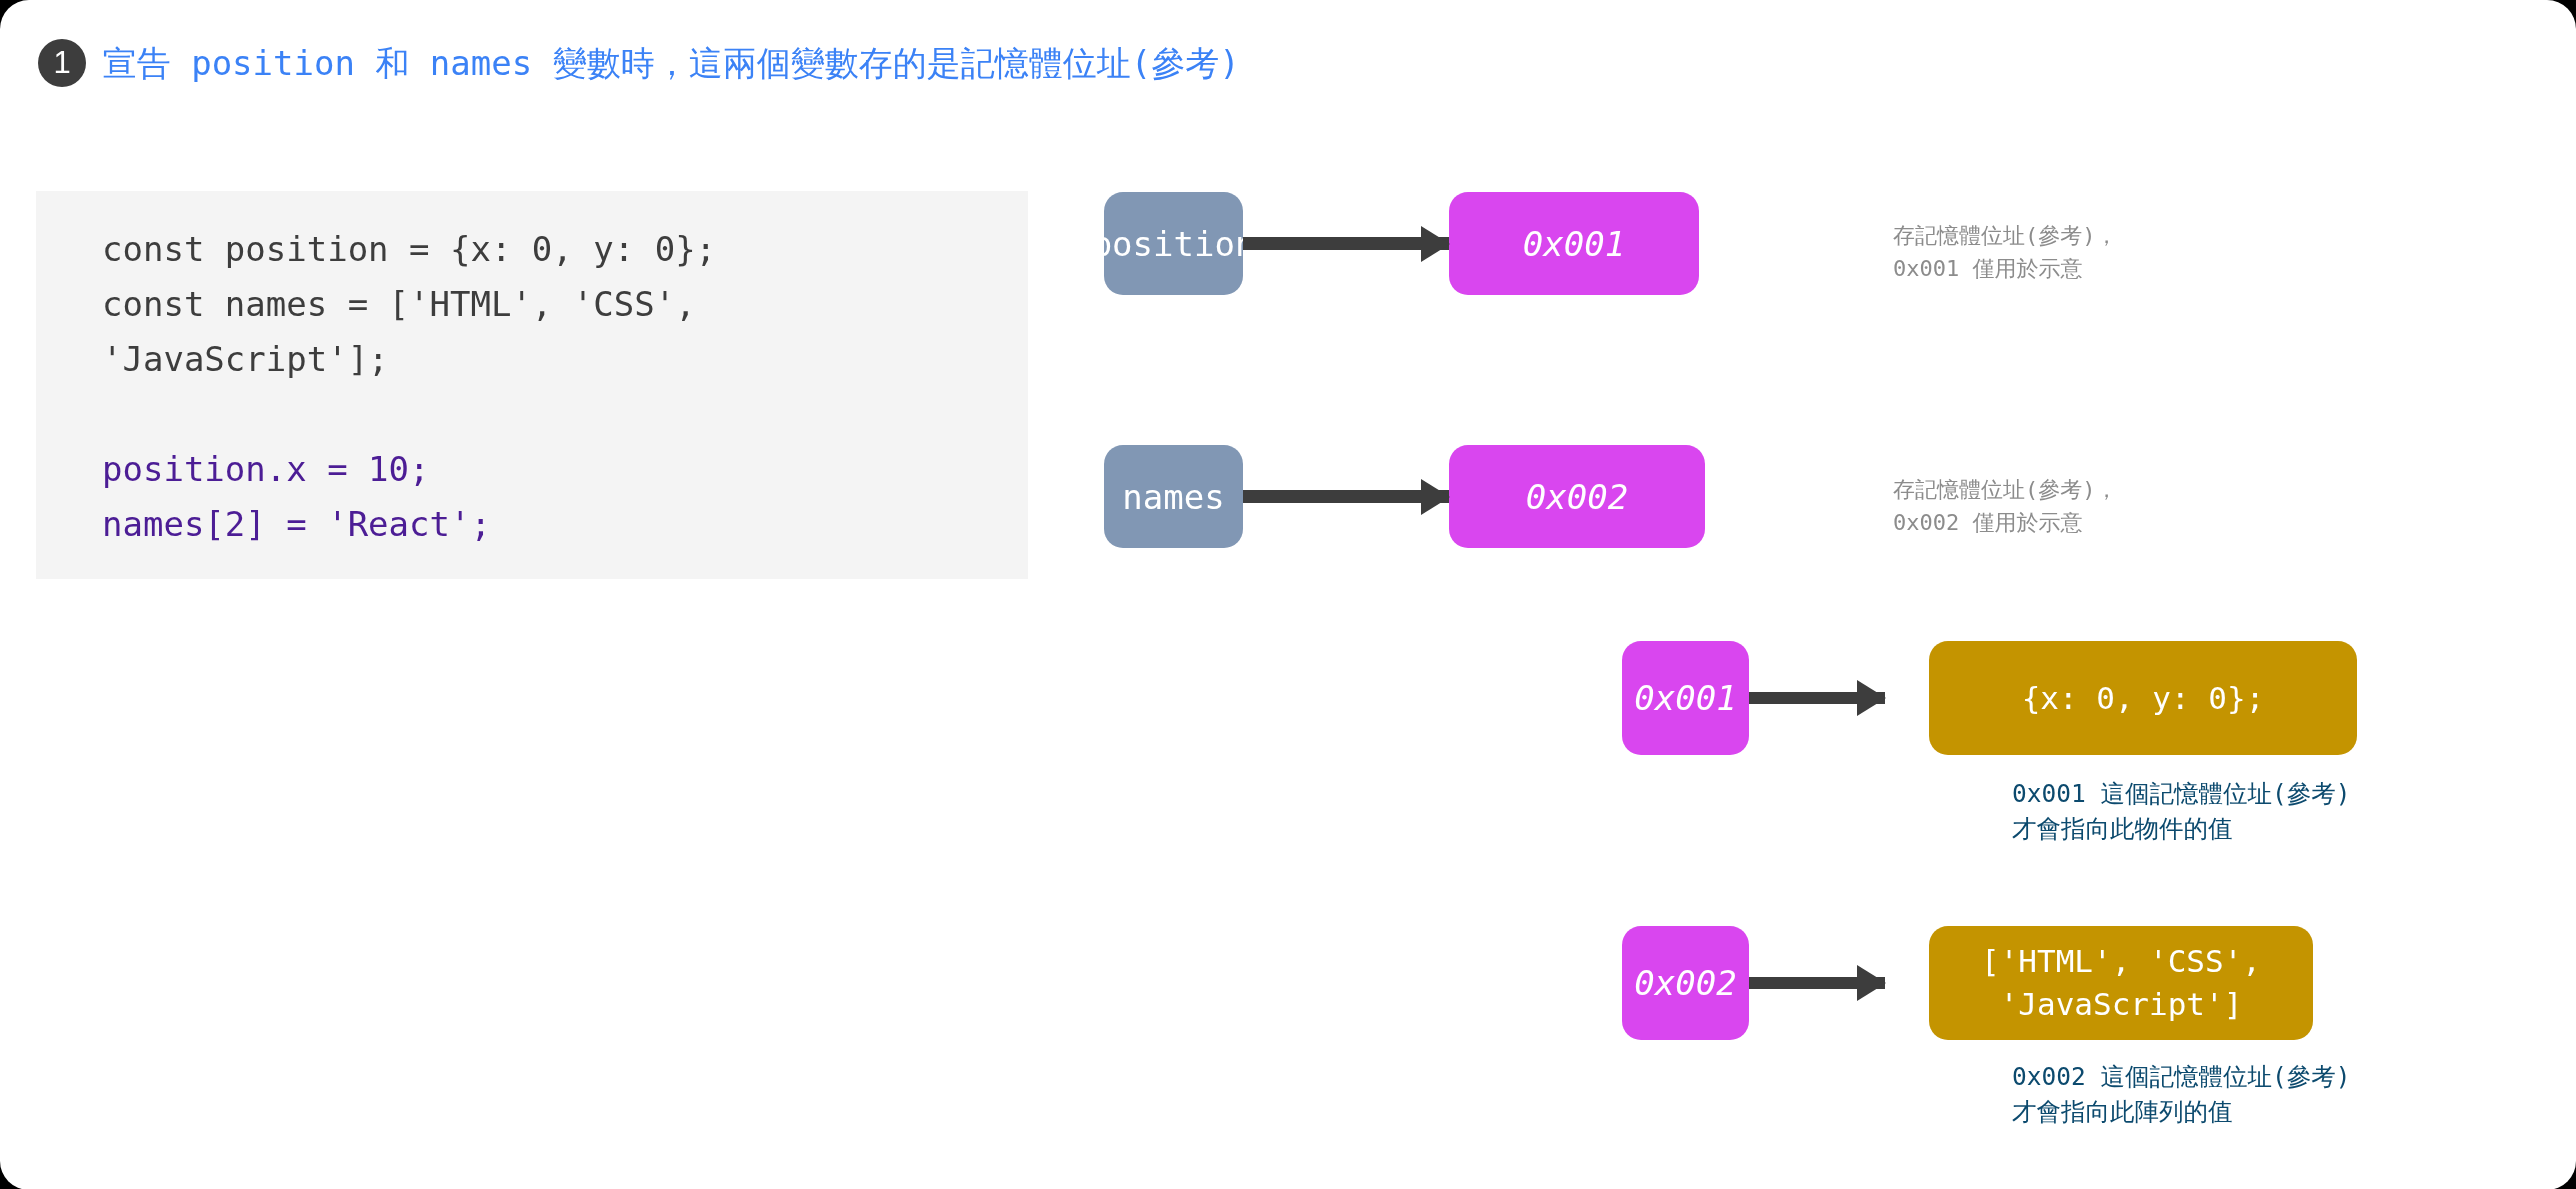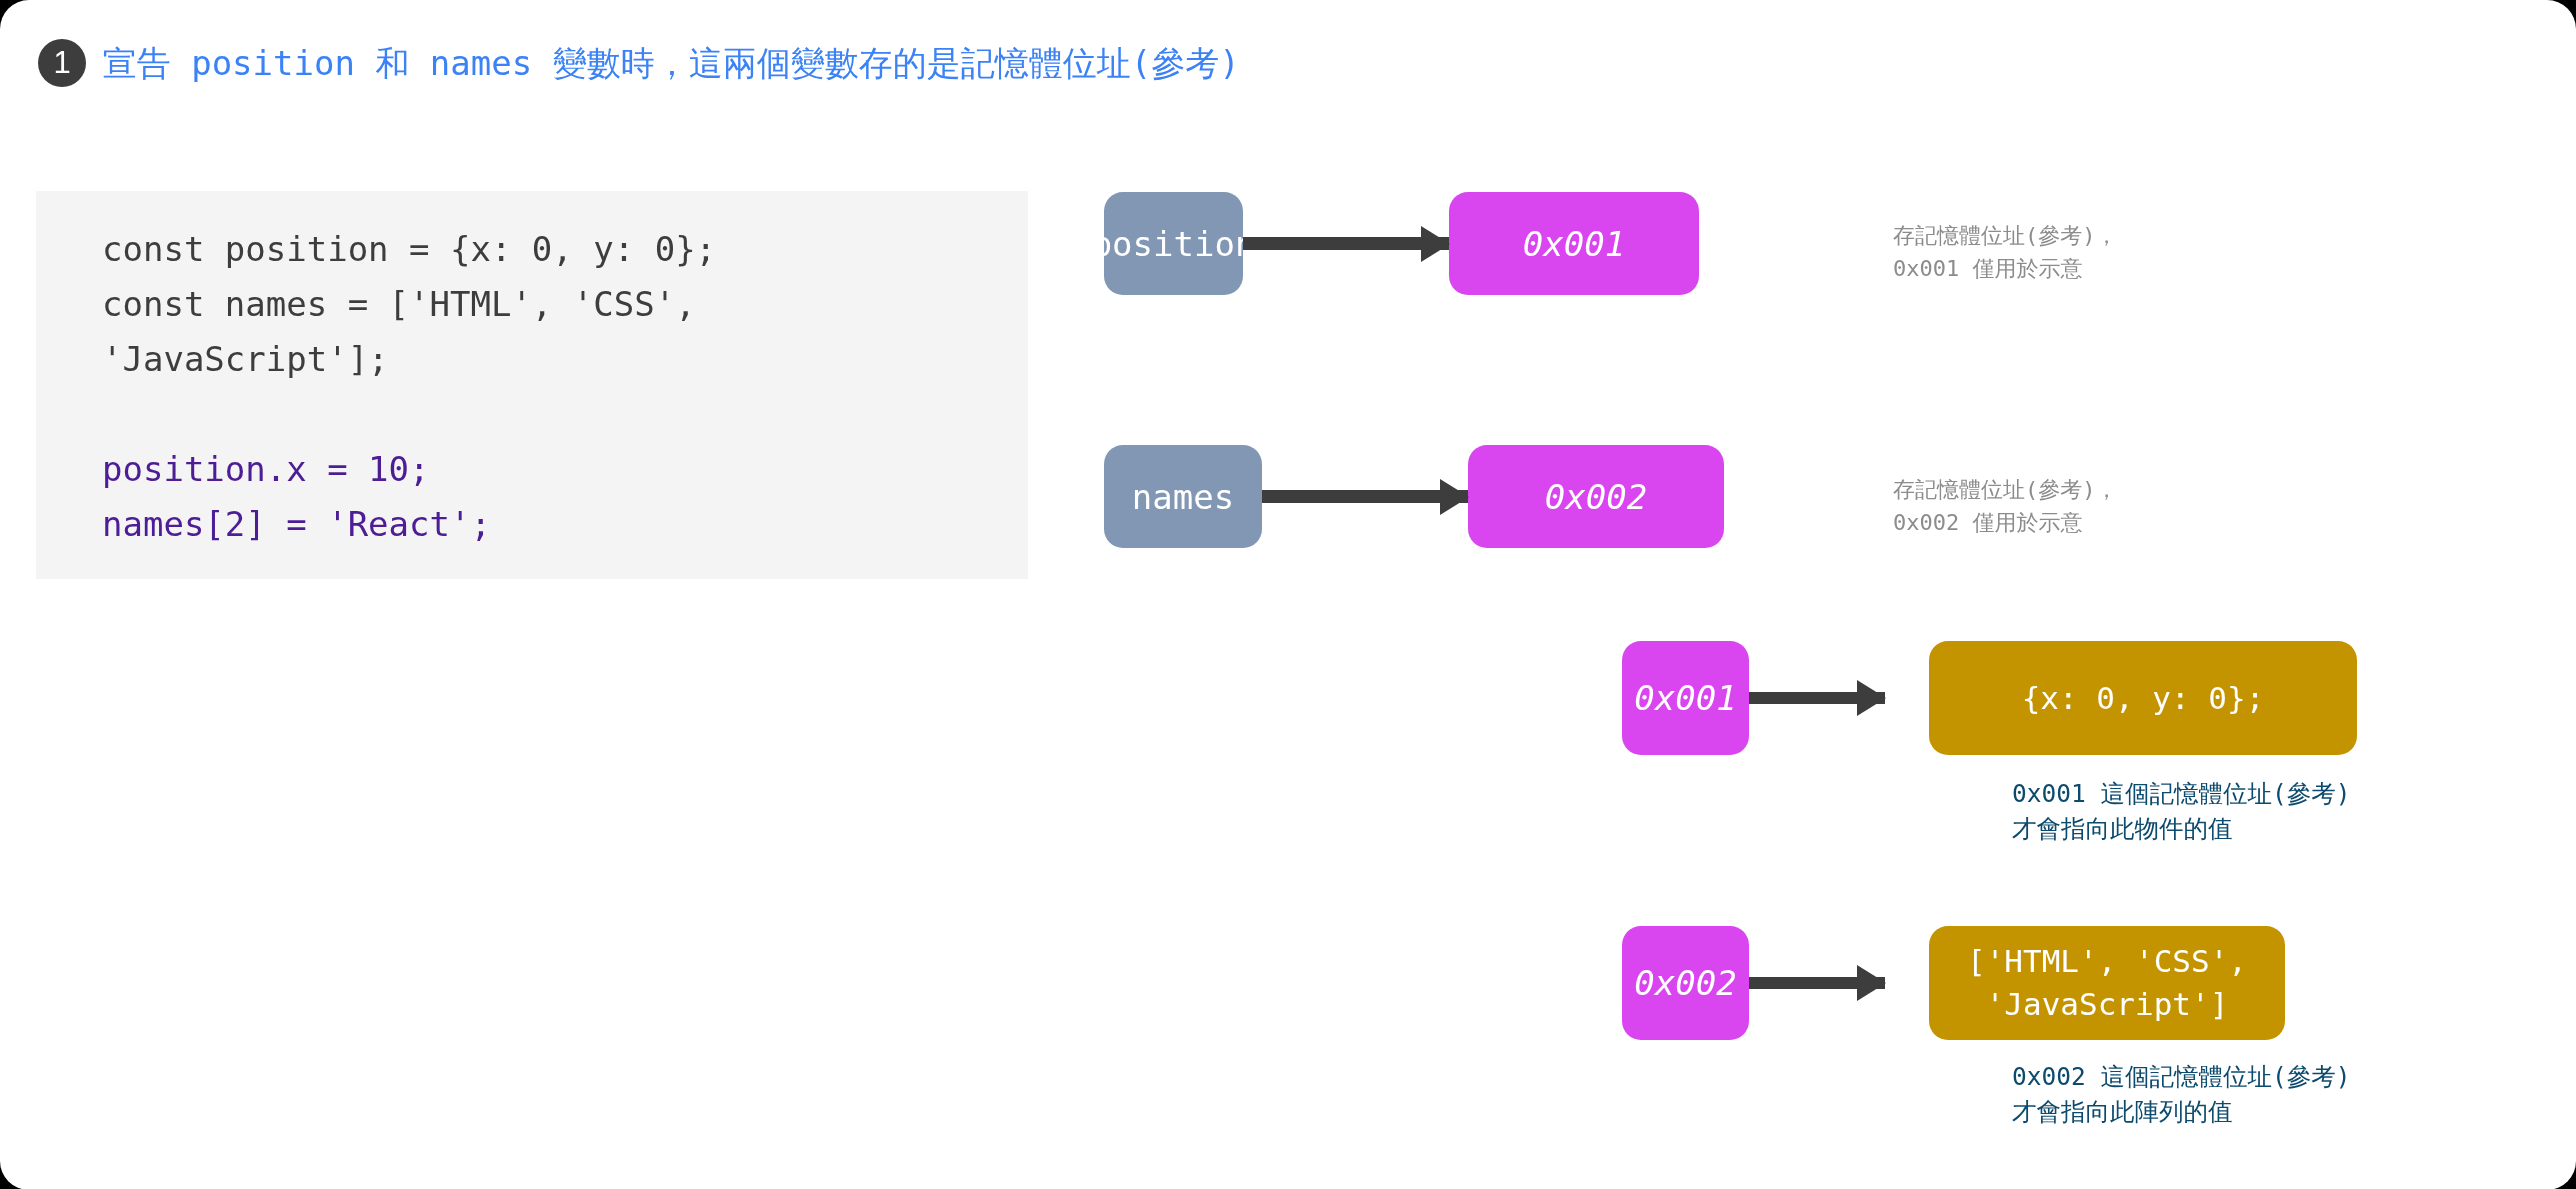--- a/index.html
+++ b/index.html
@@ -191,21 +191,21 @@
       <div class="arrow" style="width:206px;">
         <div class="shaft"></div>
           <div class="head"></div>
       </div>
       <div class="node addr" style="width:250px; height:103px;">0x001</div>
     </div>
     <div class="note" style="left:1893px; top:203px;">存記憶體位址(參考)，
 0x001 僅用於示意</div>
 
     <div class="row" style="left:1104px; top:445px;">
-      <div class="node var" style="width:158px; height:103px;">names</div>
+      <div class="node var" style="width:139px; height:103px;">names</div>
       <div class="arrow" style="width:206px;">
         <div class="shaft"></div>
           <div class="head"></div>
       </div>
       <div class="node addr" style="width:256px; height:103px;">0x002</div>
     </div>
     <div class="note" style="left:1893px; top:457px;">存記憶體位址(參考)，
 0x002 僅用於示意</div>
 
     <div class="row" style="left:1622px; top:641px;">
@@ -218,21 +218,21 @@
     </div>
     <div class="caption" style="left:2012px; top:776px;">0x001 這個記憶體位址(參考)
 才會指向此物件的值</div>
 
     <div class="row" style="left:1622px; top:926px;">
       <div class="node addr" style="width:127px; height:114px;">0x002</div>
       <div class="arrow" style="width:136px;">
         <div class="shaft"></div>
           <div class="head"></div>
       </div>
-      <div class="node value" style="width:356px; height:114px;">['HTML', 'CSS',
+      <div class="node value" style="width:384px; height:114px;">['HTML', 'CSS',
  'JavaScript']</div>
     </div>
     <div class="caption" style="left:2012px; top:1059px;">0x002 這個記憶體位址(參考)
 才會指向此陣列的值</div>
 
   </div>
 </div>
 
 
 </body></html>

